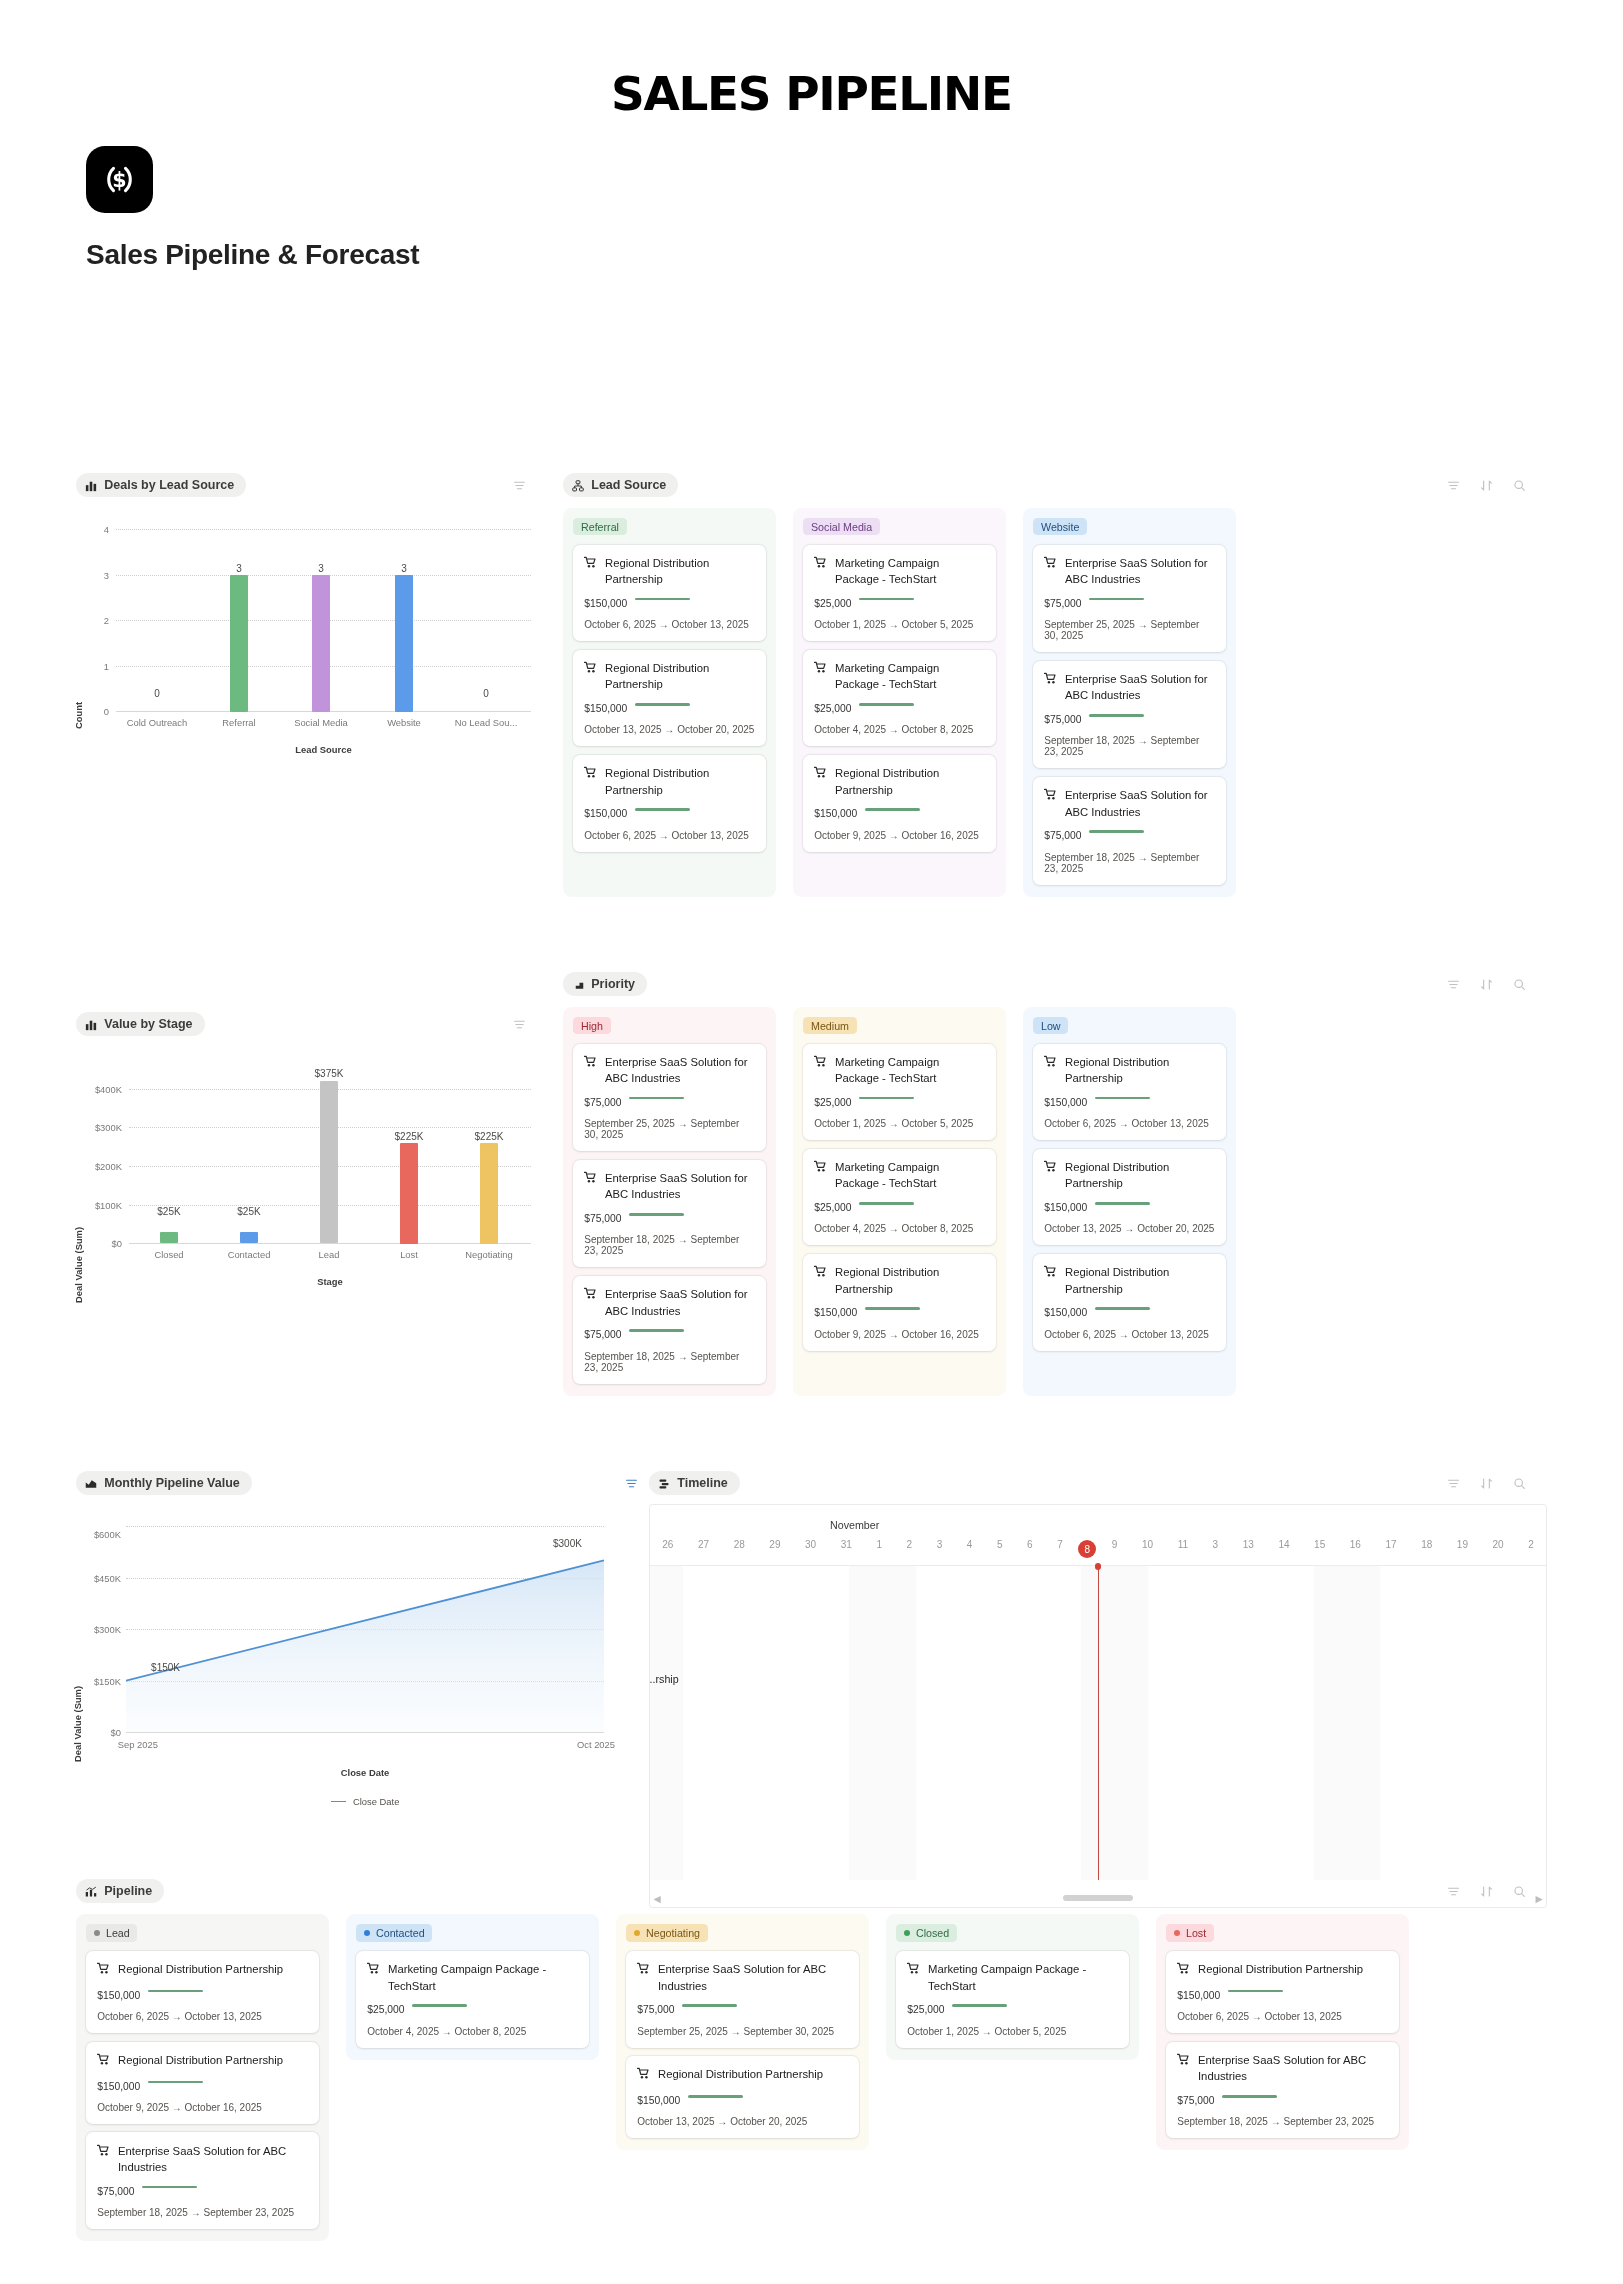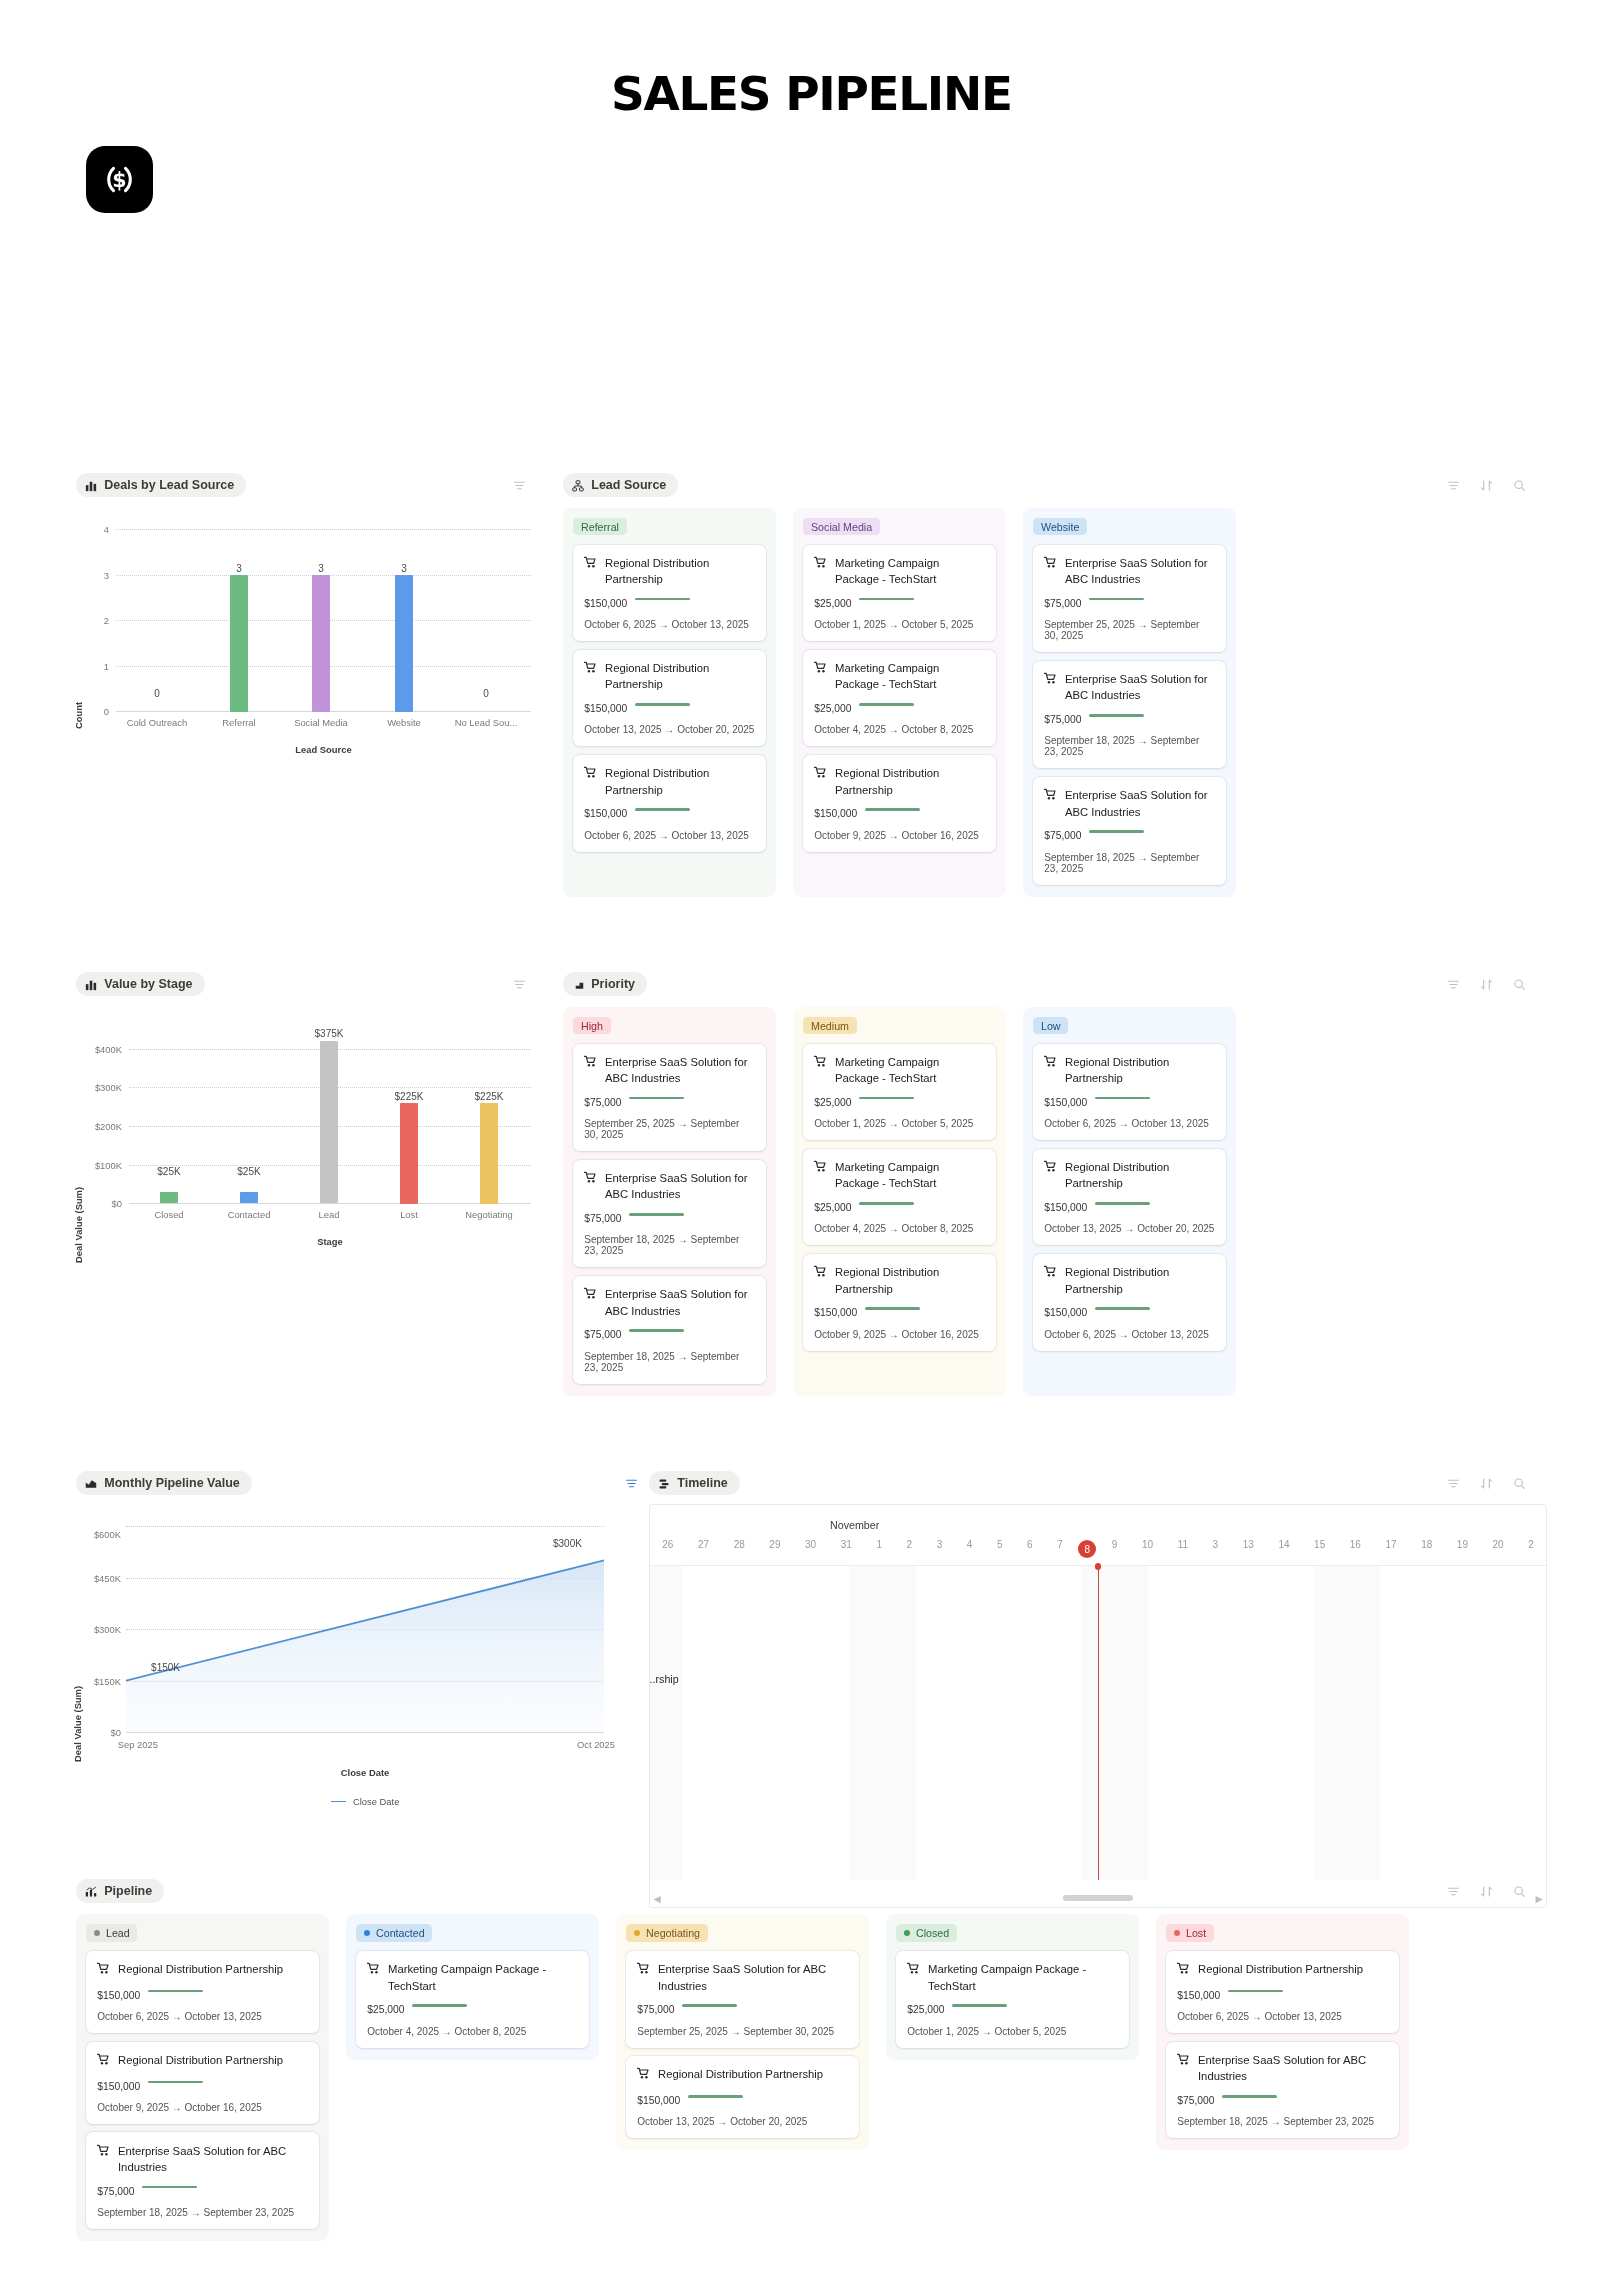--- a/index.html
+++ b/index.html
@@ -218,20 +218,21 @@
 </div>
 
 <div class="page-header">
   <div class="page-icon">
     <svg width="43" height="43" viewBox="0 0 50 50" aria-hidden="true">
       <path d="M18 12 A18 18 0 0 0 18 38" stroke="#fff" stroke-width="3.6" fill="none" stroke-linecap="round"></path>
       <path d="M32 12 A18 18 0 0 1 32 38" stroke="#fff" stroke-width="3.6" fill="none" stroke-linecap="round"></path>
       <text x="25" y="34" font-family="DejaVu Sans, sans-serif" font-size="24" font-weight="700" fill="#fff" text-anchor="middle">$</text>
     </svg>
   </div>
+  <div class="page-title">Sales Pipeline &amp; Forecast</div>
 </div>
 
 <div class="block" style="position:absolute; left:76px; top:473px; width:455px;">
   <div class="block-head" style="padding-right:0;">
     <span class="chip">
       <span class="gi">
         <svg width="12" height="12" viewBox="0 0 14 14">
             <rect x="1" y="6" width="3" height="7" fill="#2b2b2b"></rect>
             <rect x="5.5" y="2" width="3" height="11" fill="#2b2b2b"></rect>
             <rect x="10" y="4.5" width="3" height="8.5" fill="#2b2b2b"></rect>
@@ -446,21 +447,21 @@
           <div class="card-val">
             <span>$75,000</span>
             <span class="valbar"></span>
           </div>
           <div class="card-dates">September 18, 2025 → September 23, 2025</div>
         </div></div>
     </div>
 </div>
 
 <div class="block" style="position:absolute; left:76px; top:972px; width:455px;">
-  <div class="block-head" style="padding-right:0;">
+  <div class="block-head" style="padding-right:0;margin-top:40px;">
     <span class="chip">
       <span class="gi">
         <svg width="12" height="12" viewBox="0 0 14 14">
             <rect x="1" y="6" width="3" height="7" fill="#2b2b2b"></rect>
             <rect x="5.5" y="2" width="3" height="11" fill="#2b2b2b"></rect>
             <rect x="10" y="4.5" width="3" height="8.5" fill="#2b2b2b"></rect>
           </svg>
       </span>
       <span>Value by Stage</span>
     </span>

